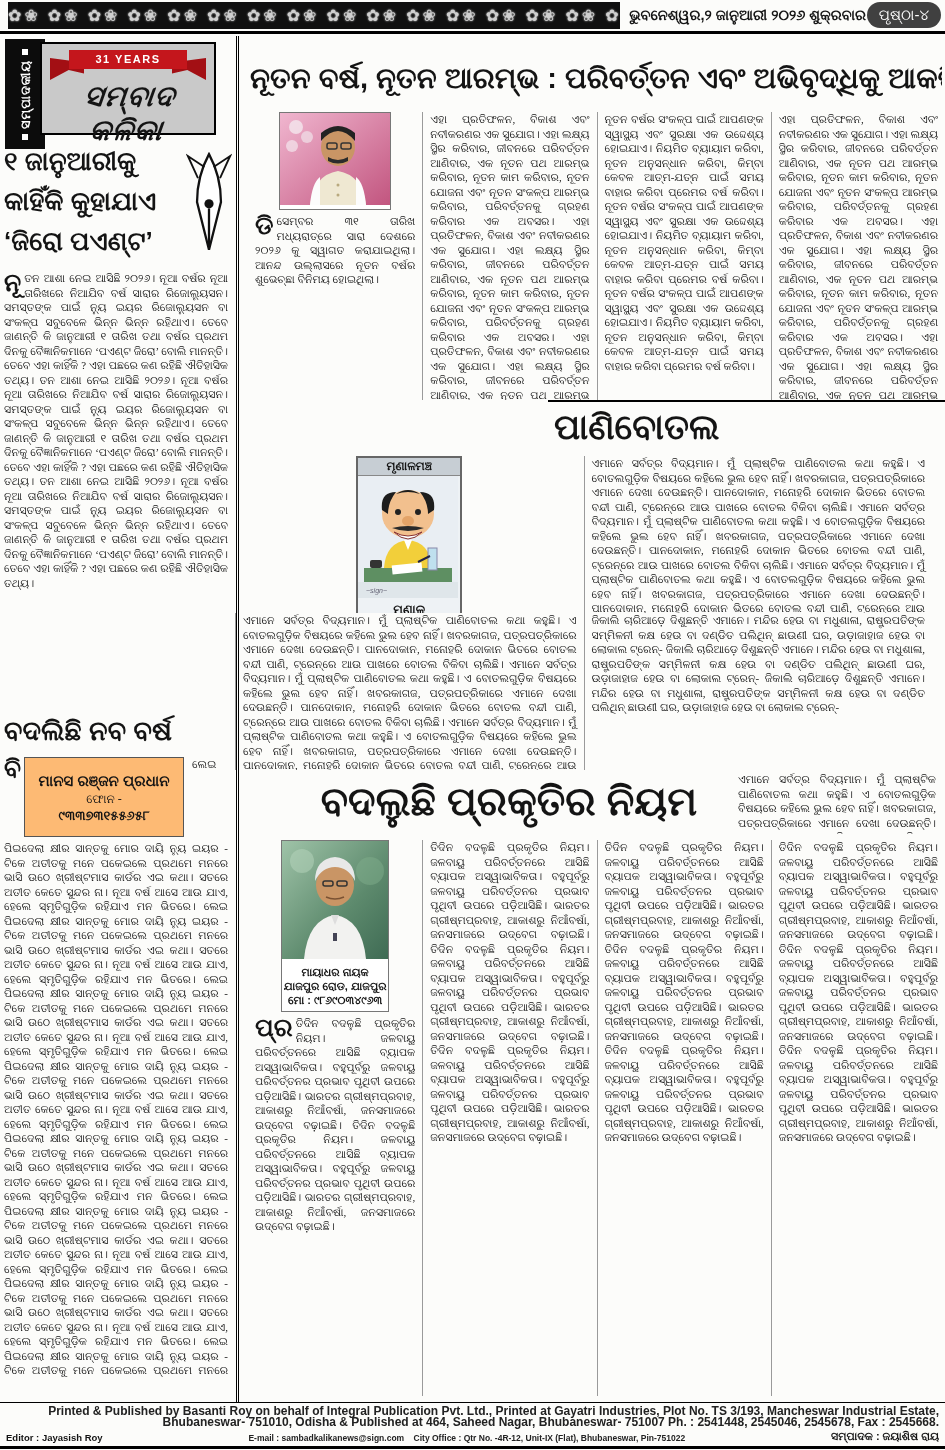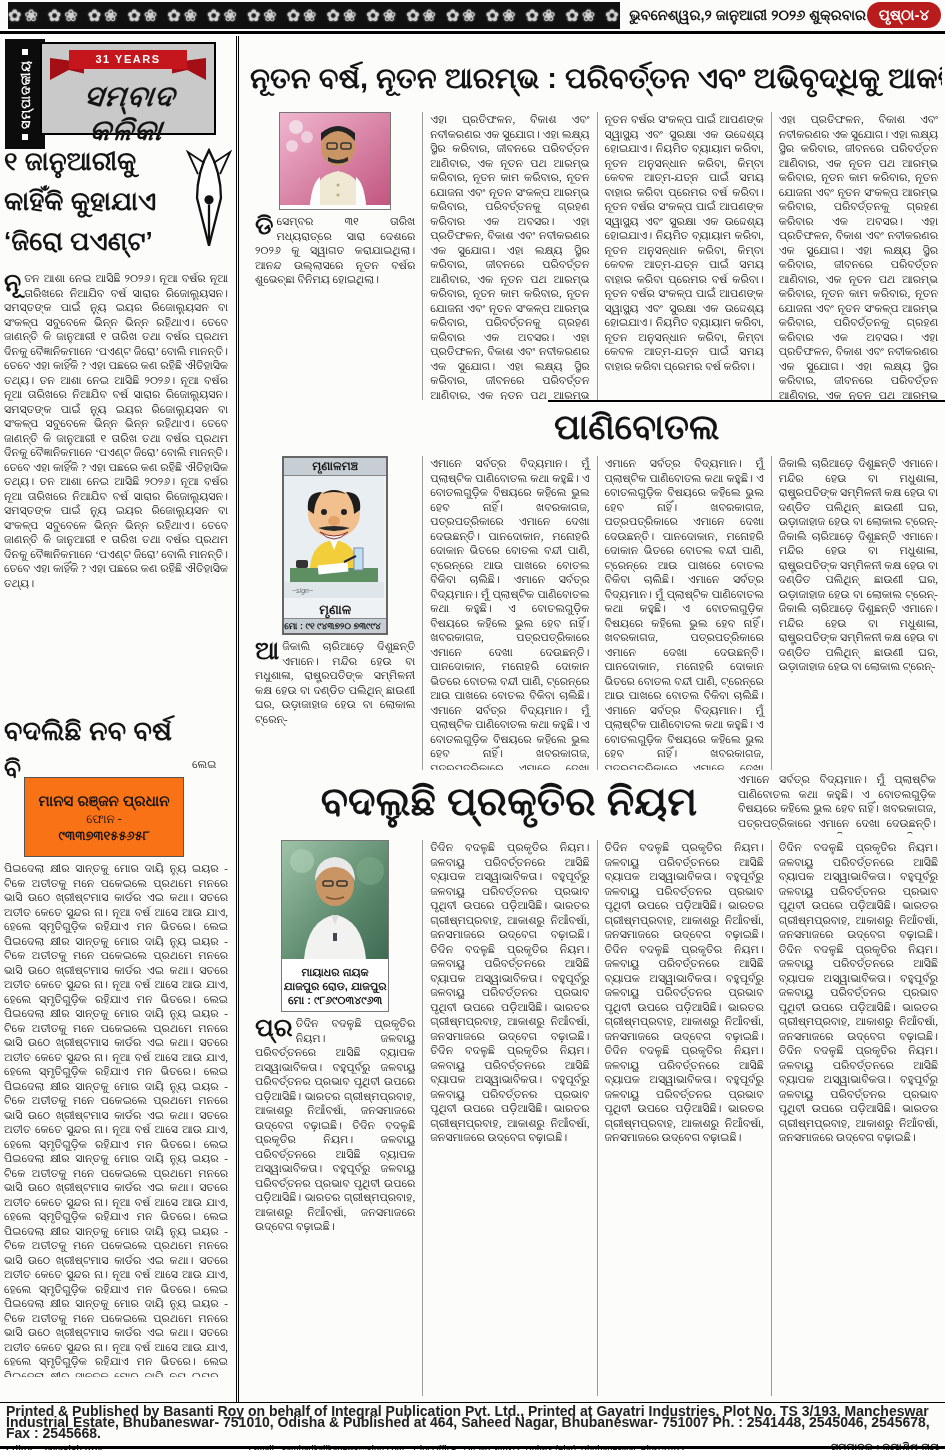--- a/index.html
+++ b/index.html
@@ -17,22 +17,22 @@
     font-size:16px; line-height:27px; letter-spacing:3px; white-space:nowrap;
     text-shadow:0 0 2px #fff;
   }
   .dateline {
     position:absolute; left:620px; top:0; width:238px; height:27px;
     font-family:"Liberation Sans",sans-serif; font-weight:bold;
     font-size:14.5px; line-height:27px; text-align:right;
   }
   .page-badge {
     position:absolute; right:0; top:0; width:74px; height:26px;
-    background:#b91c1c; color:#fff; border-radius:13px 13px 13px 13px;
-    font-family:"Liberation Sans",sans-serif; font-weight:bold;
+    background:#404040; color:#fff; border-radius:13px 13px 13px 13px;
+    font-family:"Liberation Sans",sans-serif; font-weight:normal;
     font-size:15px; line-height:26px; text-align:center;
   }
   .thick-rule { position:absolute; top:31px; left:0; right:0; height:3px; background:#000; }
 
   
   .vlabel {
     position:absolute; left:5px; top:39px; width:40px; height:110px;
     background:#0c0c0c; color:#fff; display:flex; flex-direction:column;
     align-items:center; justify-content:center; gap:5px;
   }
@@ -70,21 +70,21 @@
   }
 
   
   .cols { position:absolute; display:grid; overflow:hidden; }
   .cols .col { padding:0 7px; overflow:hidden; }
   .cols .col + .col { border-left:1px solid #9a9a9a; }
   .body-txt { font-size:11px; line-height:14.5px; text-align:justify; }
   .dropcap { float:left; font-size:25px; line-height:24px; font-weight:bold; padding-right:3px; }
 
   .lead-cols    { left:248px; top:112px;  width:697px; height:288px; grid-template-columns:repeat(4,1fr); }
-  .pani-cols    { left:248px; top:456px;  width:697px; height:314px; grid-template-columns:repeat(4,1fr); }
+  .pani-cols    { left:235px; top:456px;  width:697px; height:314px; grid-template-columns:repeat(2,1fr); }
   .bottom-cols  { left:248px; top:840px;  width:697px; height:556px; grid-template-columns:repeat(4,1fr); }
 
   
   .figure { margin:0 auto 4px auto; border:1px solid #777; background:#fff; }
   .fig-caption {
     font-family:"Liberation Sans",sans-serif; font-weight:bold;
     font-size:11px; line-height:14px; text-align:center; padding:2px 0 4px 0;
   }
   .lead-fig { width:112px; }
   .toon-box { width:106px; margin:0 auto 4px auto; border:2px solid #666; background:#eef2f5; }
@@ -110,48 +110,48 @@
   }
   .prakruti-headline {
     position:absolute; left:286px; top:770px; width:446px; height:62px;
     font-family:"Liberation Sans",sans-serif; font-weight:bold;
     font-size:40px; line-height:62px; text-align:center; white-space:nowrap; overflow:hidden;
   }
   .beside-headline { position:absolute; left:734px; top:772px; width:206px; height:62px; overflow:hidden; padding:0 4px; }
 
   
   .left-col { position:absolute; left:4px; top:135px; width:228px; bottom:50px; }
-  .zp-head { display:flex; align-items:center; }
+  .zp-head { display:flex; align-items:flex-end; }
   .zp-head .t {
     font-family:"Liberation Sans",sans-serif; font-weight:bold;
     font-size:26px; line-height:40px; width:182px; padding-top:6px;
   }
   .pen { width:46px; height:118px; flex:0 0 auto; }
   .lc-body1 { margin-top:10px; height:424px; overflow:hidden; padding-right:4px; }
   .lc-head2 {
     font-family:"Liberation Sans",sans-serif; font-weight:bold;
     font-size:27px; line-height:40px; text-align:left; margin-top:16px;
   }
   .lc-body2 { margin-top:6px; height:620px; overflow:hidden; padding-right:4px; }
   .author-box {
-    float:left; width:160px; height:80px; border:1.5px solid #555; background:#f97316;
-    margin:20px 8px 4px 0; display:flex; flex-direction:column; justify-content:center;
+    float:left; width:160px; height:80px; border:1.5px solid #555; background:#fdba74;
+    margin:0 8px 4px 0; display:flex; flex-direction:column; justify-content:center;
     text-align:center;
   }
   .author-box .n { font-family:"Liberation Sans",sans-serif; font-weight:bold; font-size:15px; line-height:20px; }
   .author-box .p1 { font-size:12px; line-height:16px; }
   .author-box .p2 { font-size:13px; font-weight:bold; line-height:17px; }
 
   
   .footer {
     position:absolute; left:0; right:0; top:1402px; height:44px;
     border-top:1.5px solid #000; padding:3px 6px 0 6px;
     font-family:"Liberation Sans",sans-serif;
   }
-  .footer .l1 { font-size:14px; line-height:11px; font-weight:bold; color:#222; text-align:left; }
+  .footer .l1 { font-size:12px; line-height:11px; font-weight:bold; color:#222; text-align:right; }
   .footer .l2 { display:flex; justify-content:space-between; align-items:flex-end; margin-top:2px; }
   .footer .ed  { font-size:9.5px; font-weight:bold; }
   .footer .mid { font-size:8.5px; font-weight:bold; color:#222; }
   .footer .edo { font-size:11px; font-weight:bold; }
   .footer-bottom-rule { position:absolute; left:0; right:0; top:1446px; height:2.5px; background:#000; }
 </style>
 </head>
 <body>
 
 <div class="page">

